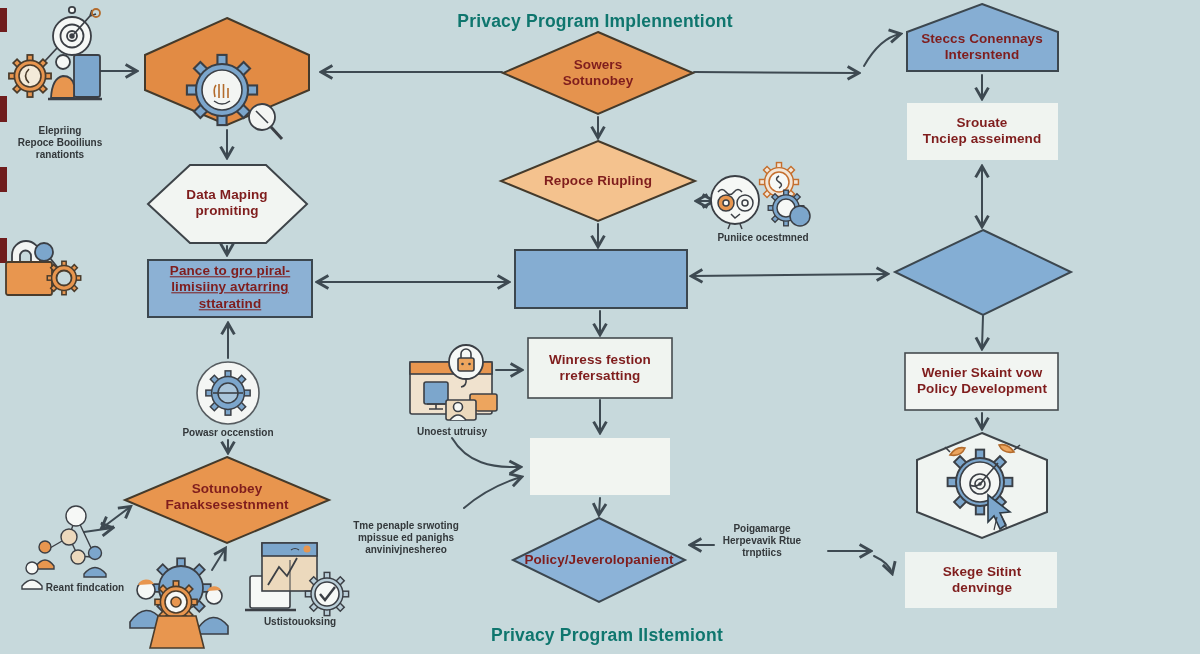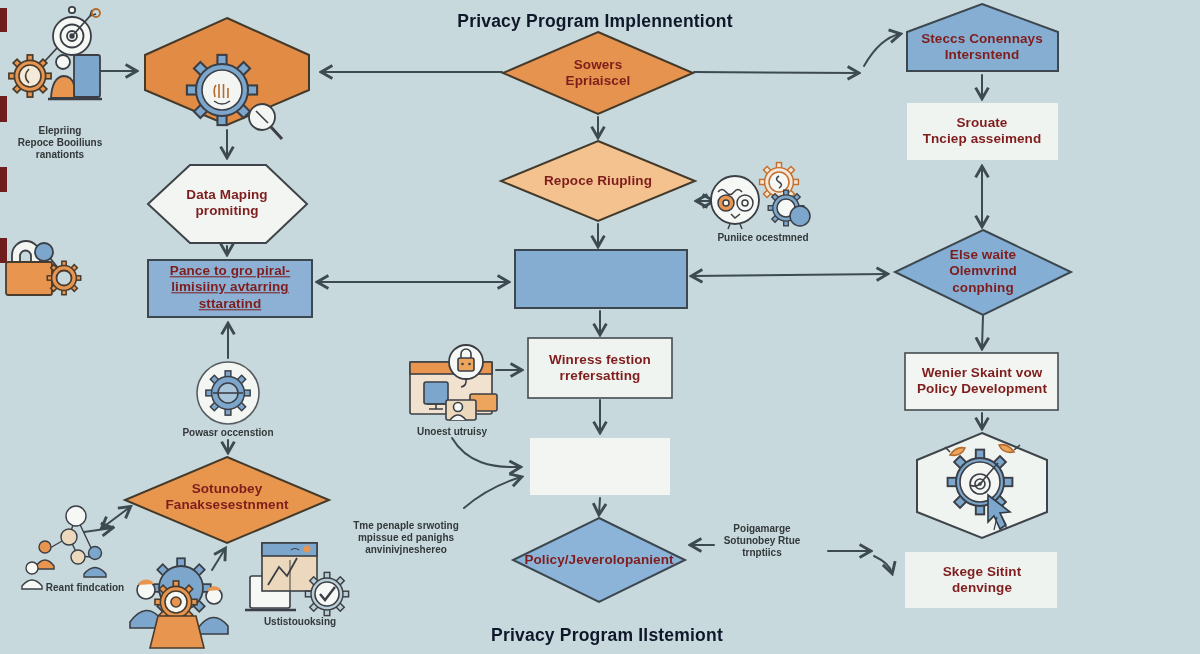--- a/index.html
+++ b/index.html
@@ -3,21 +3,21 @@
 <meta charset="utf-8">
 <style>
   html,body{margin:0;padding:0;background:#9fb3b6;}
   .stage{position:relative;width:1200px;height:654px;background:#c7d9dc;overflow:hidden;
          font-family:"Liberation Sans",sans-serif;}
   svg.layer{position:absolute;left:0;top:0;}
   .lbl{position:absolute;transform:translate(-50%,-50%);text-align:center;
        white-space:pre-line;color:#7f1d1d;line-height:1.22;pointer-events:none;}
   .node{font-size:13.5px;font-weight:600;letter-spacing:.1px;}
   .cap{font-size:10px;font-weight:700;color:#33383b;}
-  .title{font-size:17.5px;font-weight:700;color:#0f172a;letter-spacing:.2px;}
+  .title{font-size:17.5px;font-weight:700;color:#0f766e;letter-spacing:.2px;}
 </style>
 </head>
 <body>
 
 <div class="stage">
 
 <svg class="layer" width="1200" height="654" viewBox="0 0 1200 654">
   <defs>
     <marker id="ah" viewBox="0 0 10 10" refX="8" refY="5" markerWidth="8" markerHeight="8" orient="auto-start-reverse">
       <path d="M1.5,1 L8.5,5 L1.5,9" fill="none" stroke="#3e4a52" stroke-width="1.8"></path>
@@ -232,52 +232,49 @@
     <path d="M950,452 l-5,-5 m69,3 l6,-5" fill="none"></path>
     <polygon points="988,495 1010,512 1000,513 1006,525 1000,529 994,516 988,522" fill="#7ca6cc" stroke="#2e3a44"></polygon>
     <path d="M1001,515 l6,14 m-10,-12 l-3,13" fill="none" stroke-width="1.2"></path>
   </g>
 </svg>
 
 <div class="lbl title" style="left:595px;top:22px;">Privacy Program Implennentiont</div>
 <div class="lbl title" style="left:607px;top:636px;">Privacy Program Ilstemiont</div>
 
 <div class="lbl node" style="left:598px;top:73px;">Sowers
-Epriaiscel</div>
+Sotunobey</div>
 <div class="lbl node" style="left:598px;top:181px;">Repoce Riupling</div>
 <div class="lbl node" style="left:600px;top:368px;">Winress festion
 rrefersatting</div>
 <div class="lbl node" style="left:599px;top:560px;">Policy/Jeverolopanient</div>
 <div class="lbl node" style="left:227px;top:203px;">Data Maping
 promiting</div>
 <div class="lbl node" style="left:230px;top:288px;text-decoration:underline;">Pance to gro piral-
 limisiiny avtarring
 sttaratind</div>
 <div class="lbl node" style="left:227px;top:497px;">Sotunobey
 Fanaksesestnment</div>
 <div class="lbl node" style="left:982px;top:47px;">Steccs Conennays
 Intersntend</div>
 <div class="lbl node" style="left:982px;top:131px;">Srouate
 Tnciep asseimend</div>
-<div class="lbl node" style="left:983px;top:272px;">Else waite
-Olemvrind
-conphing</div>
 <div class="lbl node" style="left:982px;top:381px;">Wenier Skaint vow
 Policy Development</div>
 <div class="lbl node" style="left:982px;top:580px;">Skege Sitint
 denvinge</div>
 
 <div class="lbl cap" style="left:60px;top:143px;">Elepriing
 Repoce Booiliuns
 ranationts</div>
 <div class="lbl cap" style="left:228px;top:433px;">Powasr occenstion</div>
 <div class="lbl cap" style="left:85px;top:588px;">Reant findcation</div>
 <div class="lbl cap" style="left:300px;top:622px;">Ustistouoksing</div>
 <div class="lbl cap" style="left:452px;top:432px;">Unoest utruisy</div>
 <div class="lbl cap" style="left:763px;top:238px;">Puniice ocestmned</div>
 <div class="lbl cap" style="left:406px;top:538px;">Tme penaple srwoting
 mpissue ed panighs
 anvinivjneshereo</div>
 <div class="lbl cap" style="left:762px;top:541px;">Poigamarge
-Sotunobey Rtue
+Herpevavik Rtue
 trnptiics</div>
 
 </div>
 
 </body></html>

